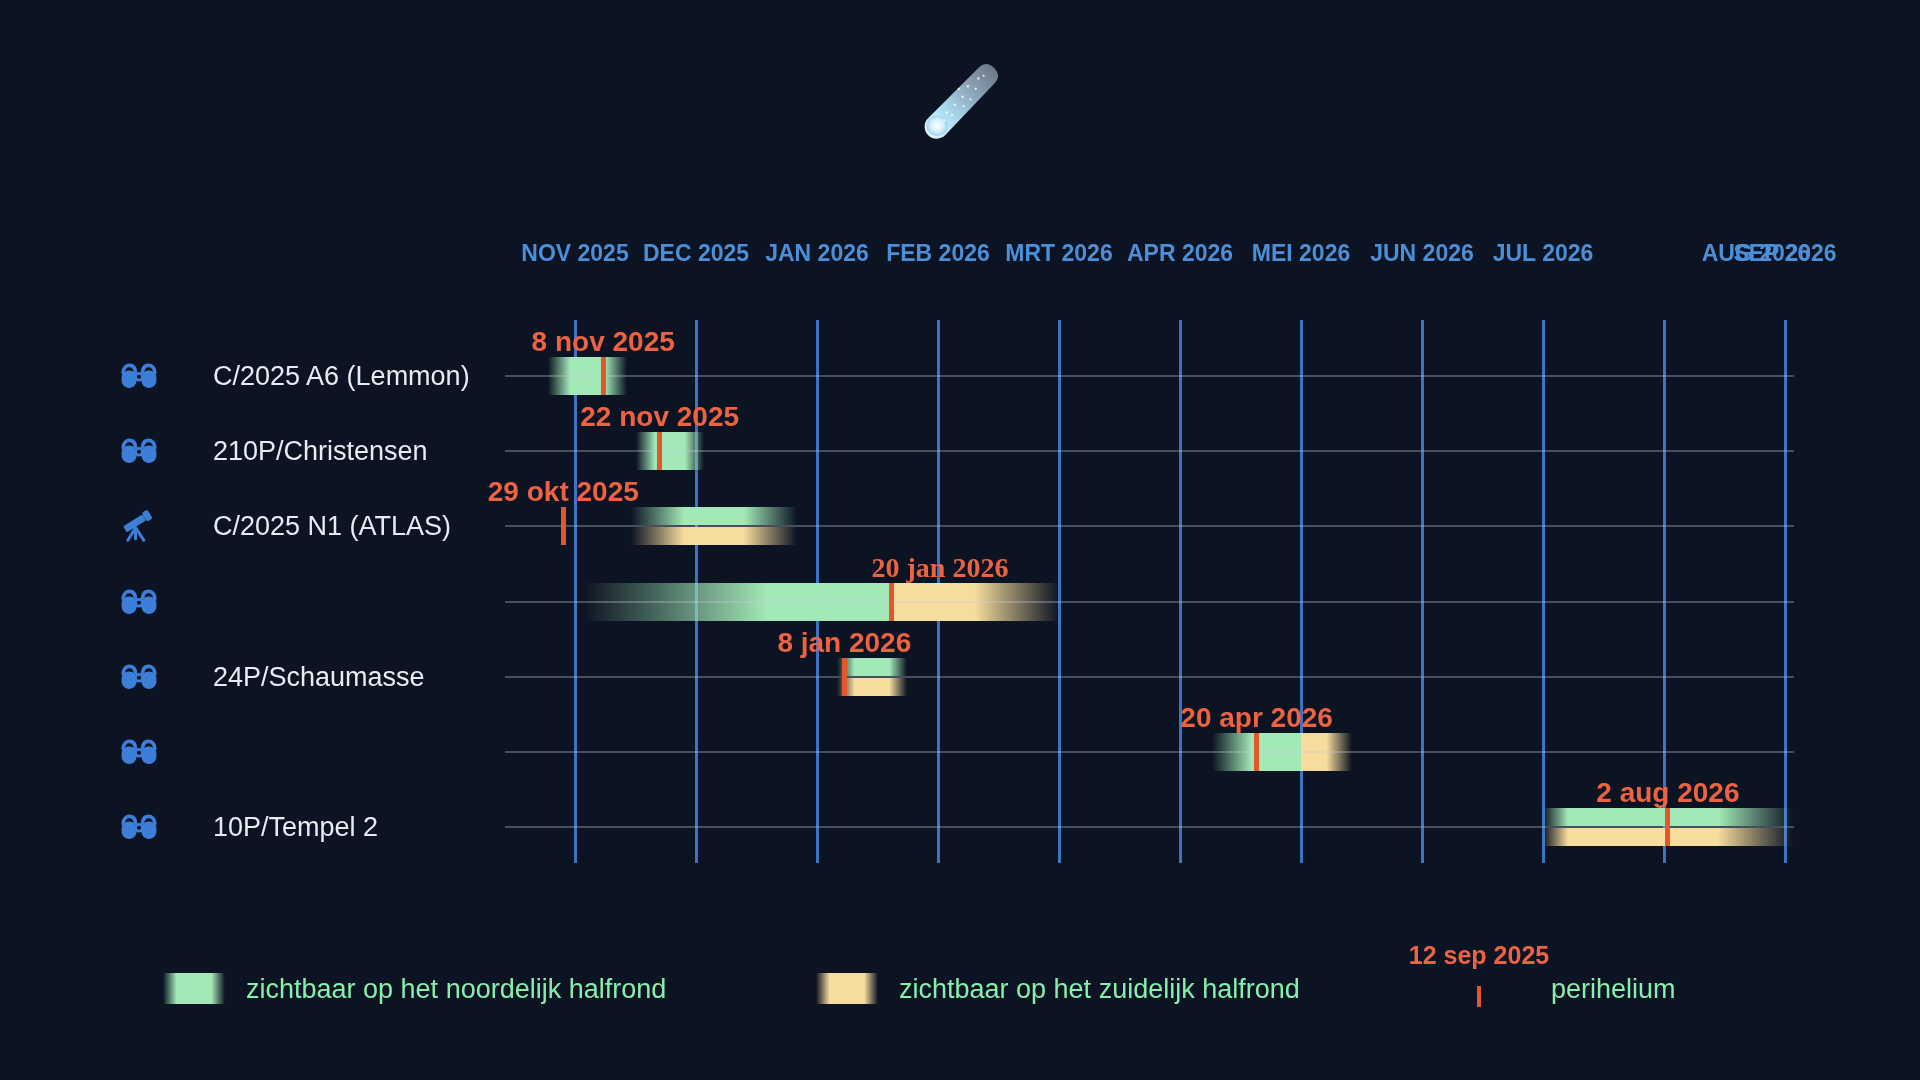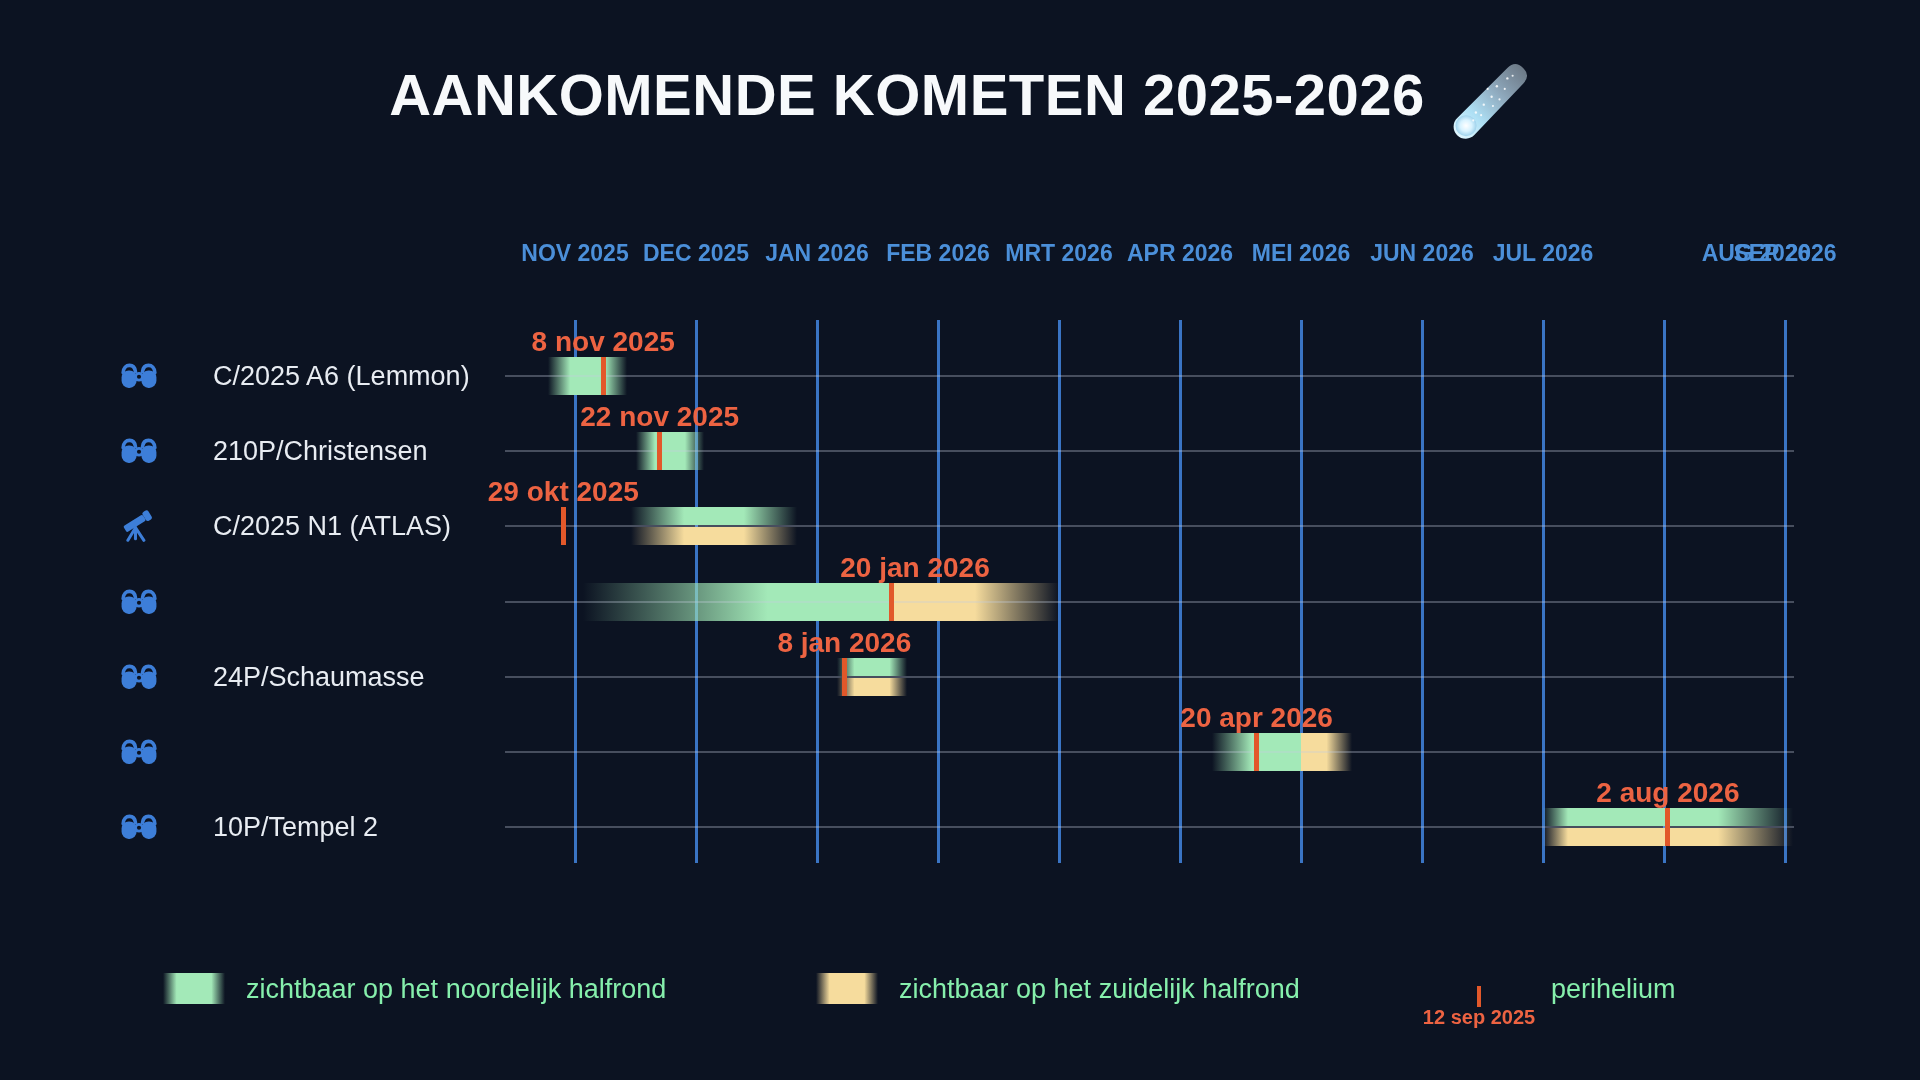--- a/index.html
+++ b/index.html
@@ -36,30 +36,29 @@
   .peri-label{
     position:absolute;transform:translateX(-50%);
     font-size:28px;font-weight:bold;color:#ed6342;white-space:nowrap;z-index:5;
   }
   .legend-swatch{position:absolute;top:973px;width:62px;height:31px;z-index:5;}
   .legend-text{
     position:absolute;top:989px;transform:translateY(-50%);
     font-size:27px;color:#86efac;white-space:nowrap;z-index:5;
   }
   .legend-peri-date{
-    position:absolute;top:1006px;left:1479px;transform:translateX(-50%);
-    font-size:20px;font-weight:bold;color:#ed6342;white-space:nowrap;z-index:5;text-align:center;
+    position:absolute;top:941px;left:1479px;transform:translateX(-50%);
+    font-size:25px;font-weight:bold;color:#ed6342;white-space:nowrap;z-index:5;text-align:center;
   }
   .legend-peri-tick{position:absolute;left:1477px;top:986px;width:4px;height:21px;background:#e2582a;z-index:5;}
 </style>
 </head>
 <body>
 
 <div class="title-row">
-  <span class="title-text">AANKOMENDE KOMETEN 2025-2026</span>
   <span class="comet-emoji">
     <svg width="84" height="84" viewBox="0 0 64 64">
       <defs>
         <linearGradient id="cometTail" x1="0" y1="1" x2="1" y2="0">
           <stop offset="0" stop-color="#eafaff"></stop>
           <stop offset="0.3" stop-color="#aee0f5"></stop>
           <stop offset="0.62" stop-color="#8ea8bc"></stop>
           <stop offset="1" stop-color="#7e8a96" stop-opacity="0.8"></stop>
         </linearGradient>
         <radialGradient id="cometHead" cx="0.5" cy="0.5" r="0.5">
@@ -159,21 +158,21 @@
     <div class="row-line" style="top: 601px;"></div>
     <div class="row-icon" style="top: 602px;"><svg width="38" height="27" viewBox="0 0 48 34">
         <path d="M4 13 C4 6.5 8 3.5 12 3.5 C16 3.5 19 6.5 19.5 11.5" stroke="#3d7ed8" stroke-width="4.6" fill="none" stroke-linecap="round"></path>
         <path d="M28.5 11.5 C29 6.5 32 3.5 36 3.5 C40 3.5 44 6.5 44 13" stroke="#3d7ed8" stroke-width="4.6" fill="none" stroke-linecap="round"></path>
         <rect x="2" y="10" width="19" height="22" rx="9" fill="#3d7ed8"></rect>
         <rect x="27" y="10" width="19" height="22" rx="9" fill="#3d7ed8"></rect>
         <circle cx="24" cy="18" r="6" fill="#3d7ed8"></circle>
         <circle cx="24" cy="18" r="2.6" fill="#0c1322"></circle>
       </svg></div>
     <div class="peri-tick" style="left: 888.661px; top: 583px; height: 38px;"></div>
-    <div class="peri-label" style="left: 915px; top: 552px;">20 jan 2026</div>
+    <div class="peri-label" style="left: 940px; top: 552px; font-family: Liberation Serif, serif;">20 jan 2026</div>
     <div class="bar-seg" style="left: 836.516px; width: 70.2581px; top: 658px; height: 18px; background: linear-gradient(to right, rgba(163, 233, 184, 0) 0%, rgb(163, 233, 184) 25%, rgb(163, 233, 184) 75%, rgba(163, 233, 184, 0) 100%);"></div>
     <div class="bar-seg" style="left: 836.516px; width: 70.2581px; top: 678px; height: 18px; background: linear-gradient(to right, rgba(246, 220, 157, 0) 0%, rgb(246, 220, 157) 25%, rgb(246, 220, 157) 75%, rgba(246, 220, 157, 0) 100%);"></div>
     <div class="row-line" style="top: 676px;"></div>
     <div class="row-icon" style="top: 677px;"><svg width="38" height="27" viewBox="0 0 48 34">
         <path d="M4 13 C4 6.5 8 3.5 12 3.5 C16 3.5 19 6.5 19.5 11.5" stroke="#3d7ed8" stroke-width="4.6" fill="none" stroke-linecap="round"></path>
         <path d="M28.5 11.5 C29 6.5 32 3.5 36 3.5 C40 3.5 44 6.5 44 13" stroke="#3d7ed8" stroke-width="4.6" fill="none" stroke-linecap="round"></path>
         <rect x="2" y="10" width="19" height="22" rx="9" fill="#3d7ed8"></rect>
         <rect x="27" y="10" width="19" height="22" rx="9" fill="#3d7ed8"></rect>
         <circle cx="24" cy="18" r="6" fill="#3d7ed8"></circle>
         <circle cx="24" cy="18" r="2.6" fill="#0c1322"></circle>

